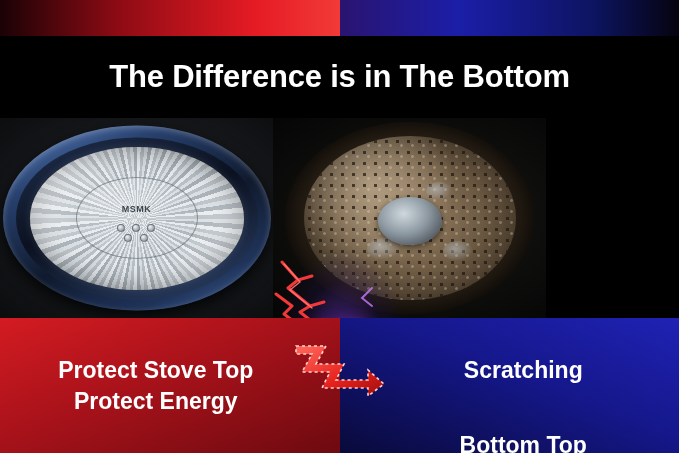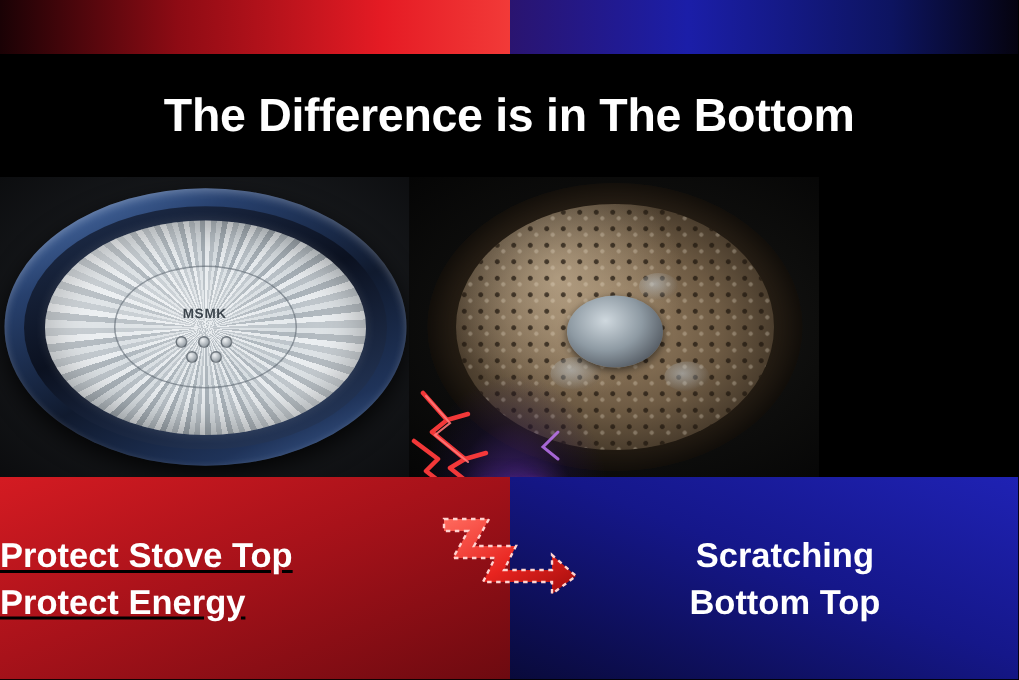--- a/index.html
+++ b/index.html
@@ -227,43 +227,42 @@
     left: 0; top: 318px;
     width: 679px; height: 135px;
     display: flex;
   }
   .bb-left {
     position: relative;
     width: 339.5px; height: 135px;
     background: linear-gradient(to bottom right, #d41b22 0%, #a8121a 45%, #6d0a10 100%);
     display: flex;
     flex-direction: column;
-    align-items: flex-start;
+    align-items: center;
     justify-content: center;
-    text-decoration: underline;
   }
   .bb-right {
     position: relative;
     width: 339.5px; height: 135px;
     background: linear-gradient(to bottom left, #1f22b4 0%, #15178a 45%, #090a3a 100%);
     display: flex;
     flex-direction: column;
     align-items: center;
     justify-content: center;
   }
   .bb-line {
     color: #ffffff;
     font-size: 23px;
     font-weight: bold;
     line-height: 31px;
     text-align: center;
     white-space: nowrap;
   }
   .bb-left .bb-line { padding-right: 28px; }
-  .bb-right .bb-line { padding-left: 28px; }
+  .bb-right .bb-line { padding-left: 28px; margin-top: 44px; }
 
   
   .arrow-zone {
     position: absolute;
     left: 292px; top: 338px;
     width: 96px; height: 58px;
   }
 </style>
 </head>
 <body>

